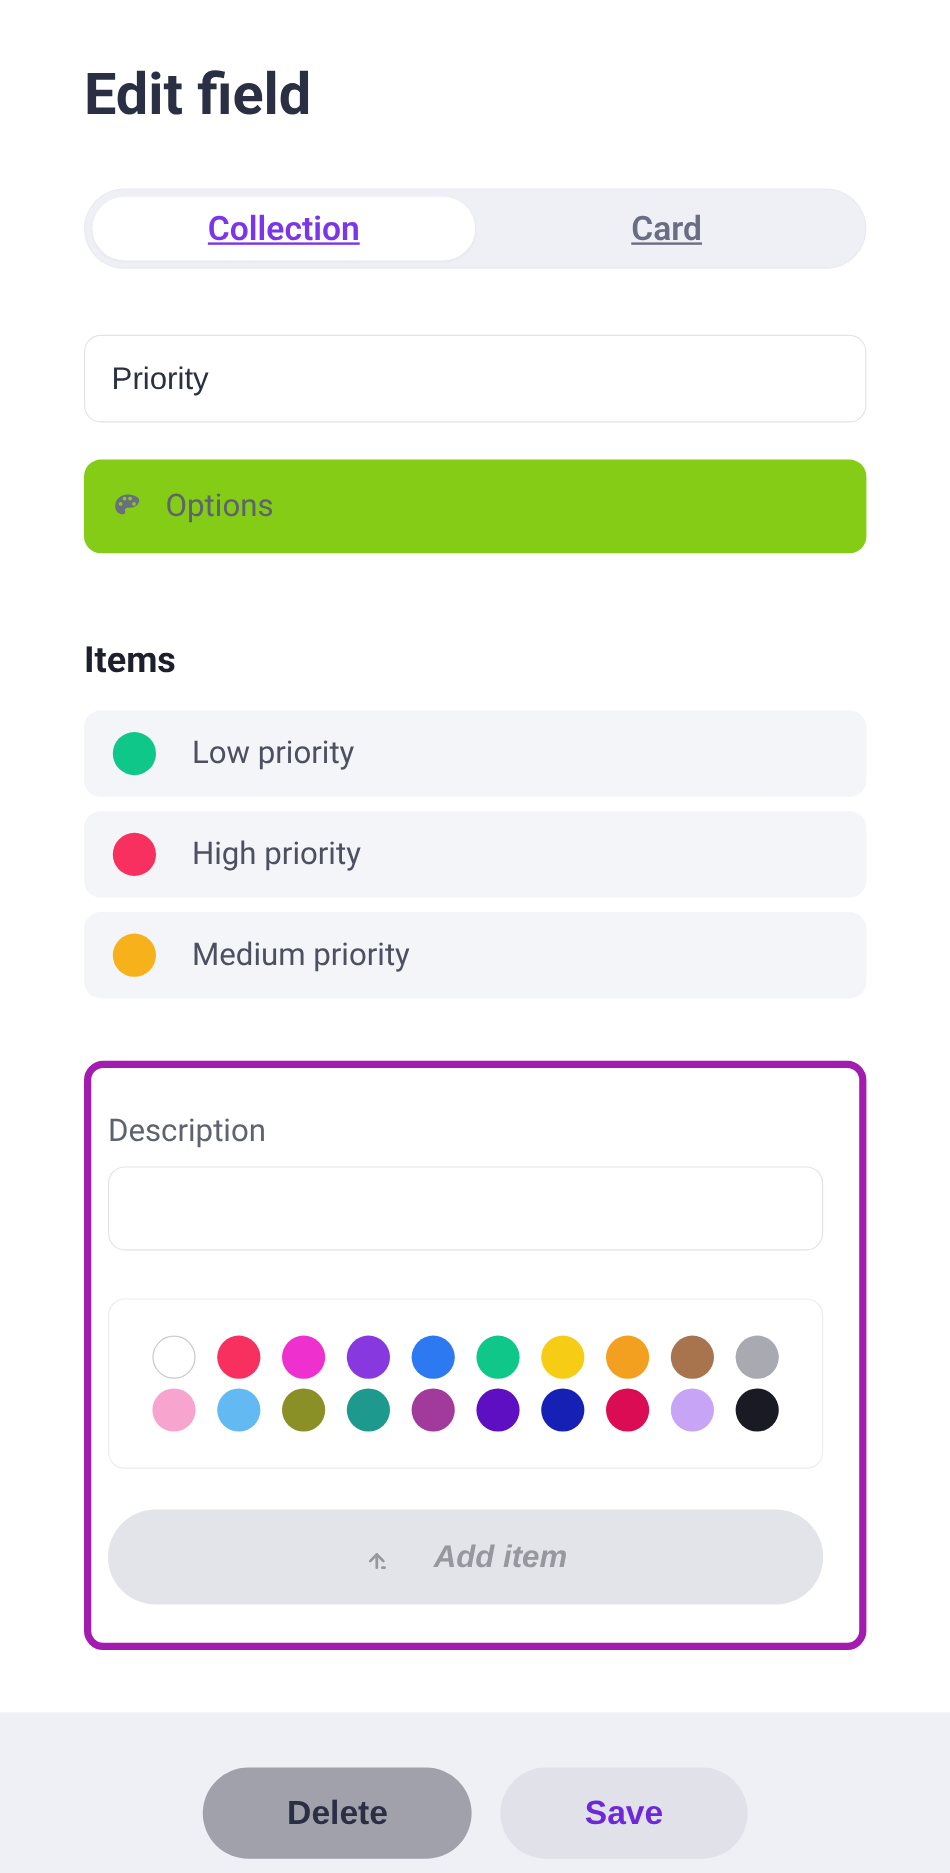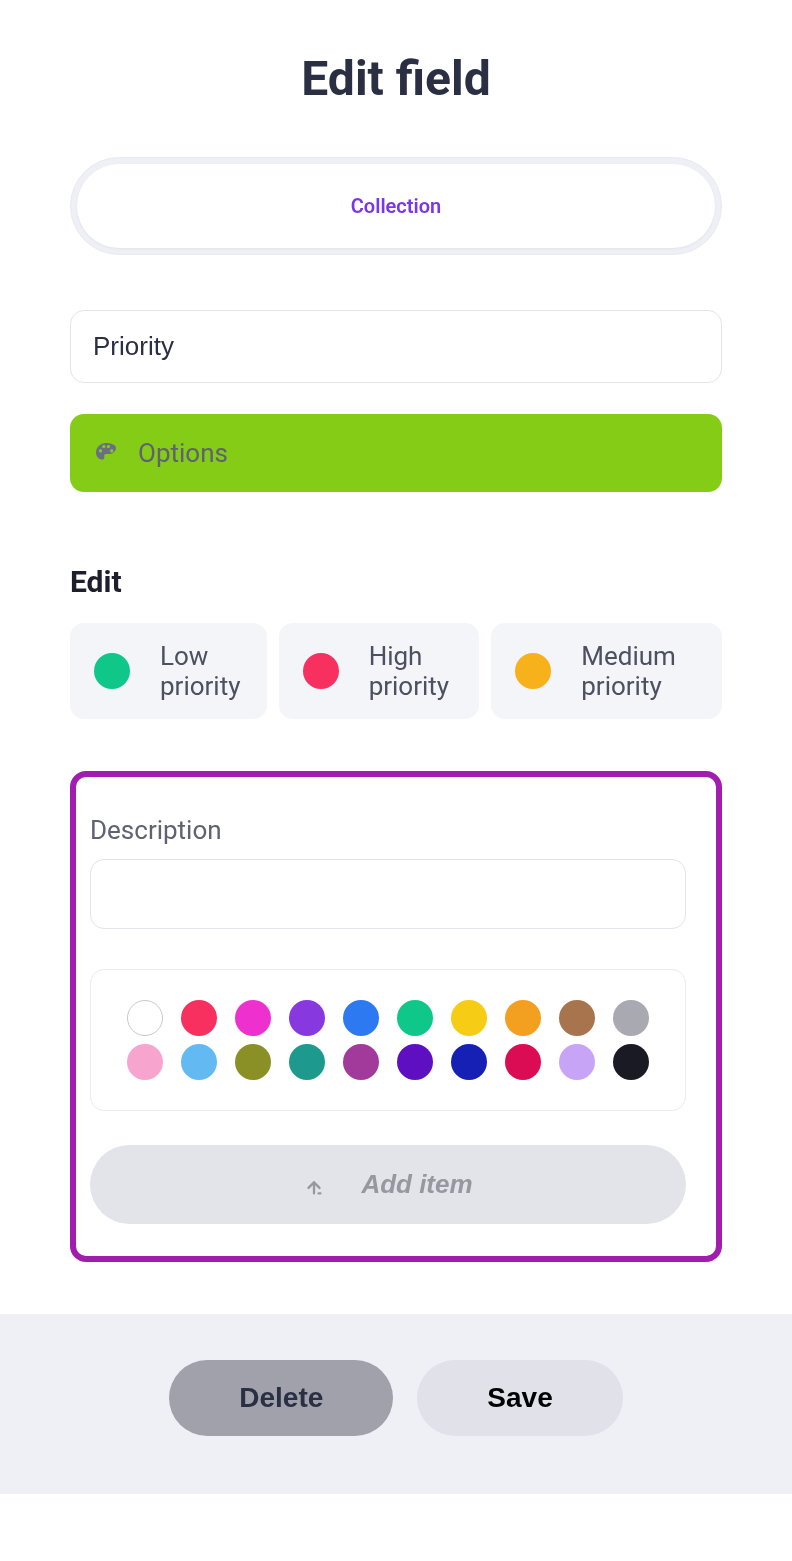--- a/index.html
+++ b/index.html
@@ -10,42 +10,42 @@
     background: #ffffff;
     width: 792px;
   }
   .page {
     width: 792px;
     padding: 40px 70px 0 70px;
     display: flex;
     flex-direction: column;
   }
   .title {
-    text-align: center;
     font-size: 48px;
     font-weight: 700;
     color: #2b2f44;
     margin: 10px 0 50px 0;
   }
   .seg-control {
     background: #efeff6;
     border: 1px solid #e9e9f2;
     border-radius: 999px;
     display: flex;
     padding: 6px;
   }
   .seg-item {
     flex: 1;
     text-align: center;
-    font-size: 20px;
+    font-size: 28px;
     font-weight: 600;
-    padding: 30px 0;
+    padding: 10px 0;
     border-radius: 999px;
     color: #6a6e82;
     cursor: pointer;
+    text-decoration: underline;
   }
   .seg-item.active {
     background: #ffffff;
     color: #7a36e8;
     box-shadow: 0 1px 3px rgba(0,0,0,.05);
   }
   .field-input {
     margin-top: 55px;
     border: 1px solid #e3e4ea;
     border-radius: 14px;
@@ -76,21 +76,21 @@
   }
   .section-heading {
     margin-top: 72px;
     font-size: 30px;
     font-weight: 700;
     color: #1d1f2c;
   }
   .items-list {
     margin-top: 24px;
     display: flex;
-    flex-direction: row;
+    flex-direction: column;
     gap: 12px;
   }
   .item-row {
     background: #f4f5f9;
     border-radius: 14px;
     padding: 18px 24px;
     display: flex;
     align-items: center;
     gap: 30px;
     cursor: pointer;
@@ -182,46 +182,47 @@
     font-size: 28px;
     font-weight: 600;
     cursor: pointer;
   }
   .btn-delete {
     background: #a0a1ab;
     color: #2b2f44;
   }
   .btn-save {
     background: #e0e1e9;
-    color: #000000;
+    color: #6d28d9;
   }
 </style>
 </head>
 <body>
 
 <div class="page">
 
   <div class="title">Edit field</div>
 
   <div class="seg-control">
     <div class="seg-item active">Collection</div>
+    <div class="seg-item">Card</div>
   </div>
 
   <input class="field-input" type="text" value="Priority" style="">
 
   <div class="options-row">
     <span class="palette-icon">
       <svg viewBox="0 0 24 24" width="24" height="24" fill="#6a6e82">
         <path d="M12 2C6.5 2 2 6.3 2 11.6c0 4.8 3.3 7 6.2 7 1.4 0 2.2-.8 2.2-1.9 0-.6-.3-1.1-.3-1.7 0-1.1.9-1.9 2-1.9h2.2c4 0 7.7-2.2 7.7-6.4C22 4.2 17.5 2 12 2zm-5.5 9.5c-.9 0-1.6-.7-1.6-1.6S5.6 8.3 6.5 8.3s1.6.7 1.6 1.6-.7 1.6-1.6 1.6zm3.3-4.4c-.9 0-1.6-.7-1.6-1.6s.7-1.6 1.6-1.6 1.6.7 1.6 1.6-.7 1.6-1.6 1.6zm4.6 0c-.9 0-1.6-.7-1.6-1.6s.7-1.6 1.6-1.6S16 4.6 16 5.5s-.7 1.6-1.6 1.6zm3.3 4.4c-.9 0-1.6-.7-1.6-1.6s.7-1.6 1.6-1.6 1.6.7 1.6 1.6-.7 1.6-1.6 1.6z"></path>
       </svg>
     </span>
     <span class="options-label">Options</span>
   </div>
 
-  <div class="section-heading">Edit</div>
+  <div class="section-heading">Items</div>
 
   <div class="items-list">
     <div class="item-row">
       <span class="swatch" style="background:#10c78a"></span>
       <span class="item-label">Low priority</span>
     </div>
     <div class="item-row">
       <span class="swatch" style="background:#f7305f"></span>
       <span class="item-label">High priority</span>
     </div>

